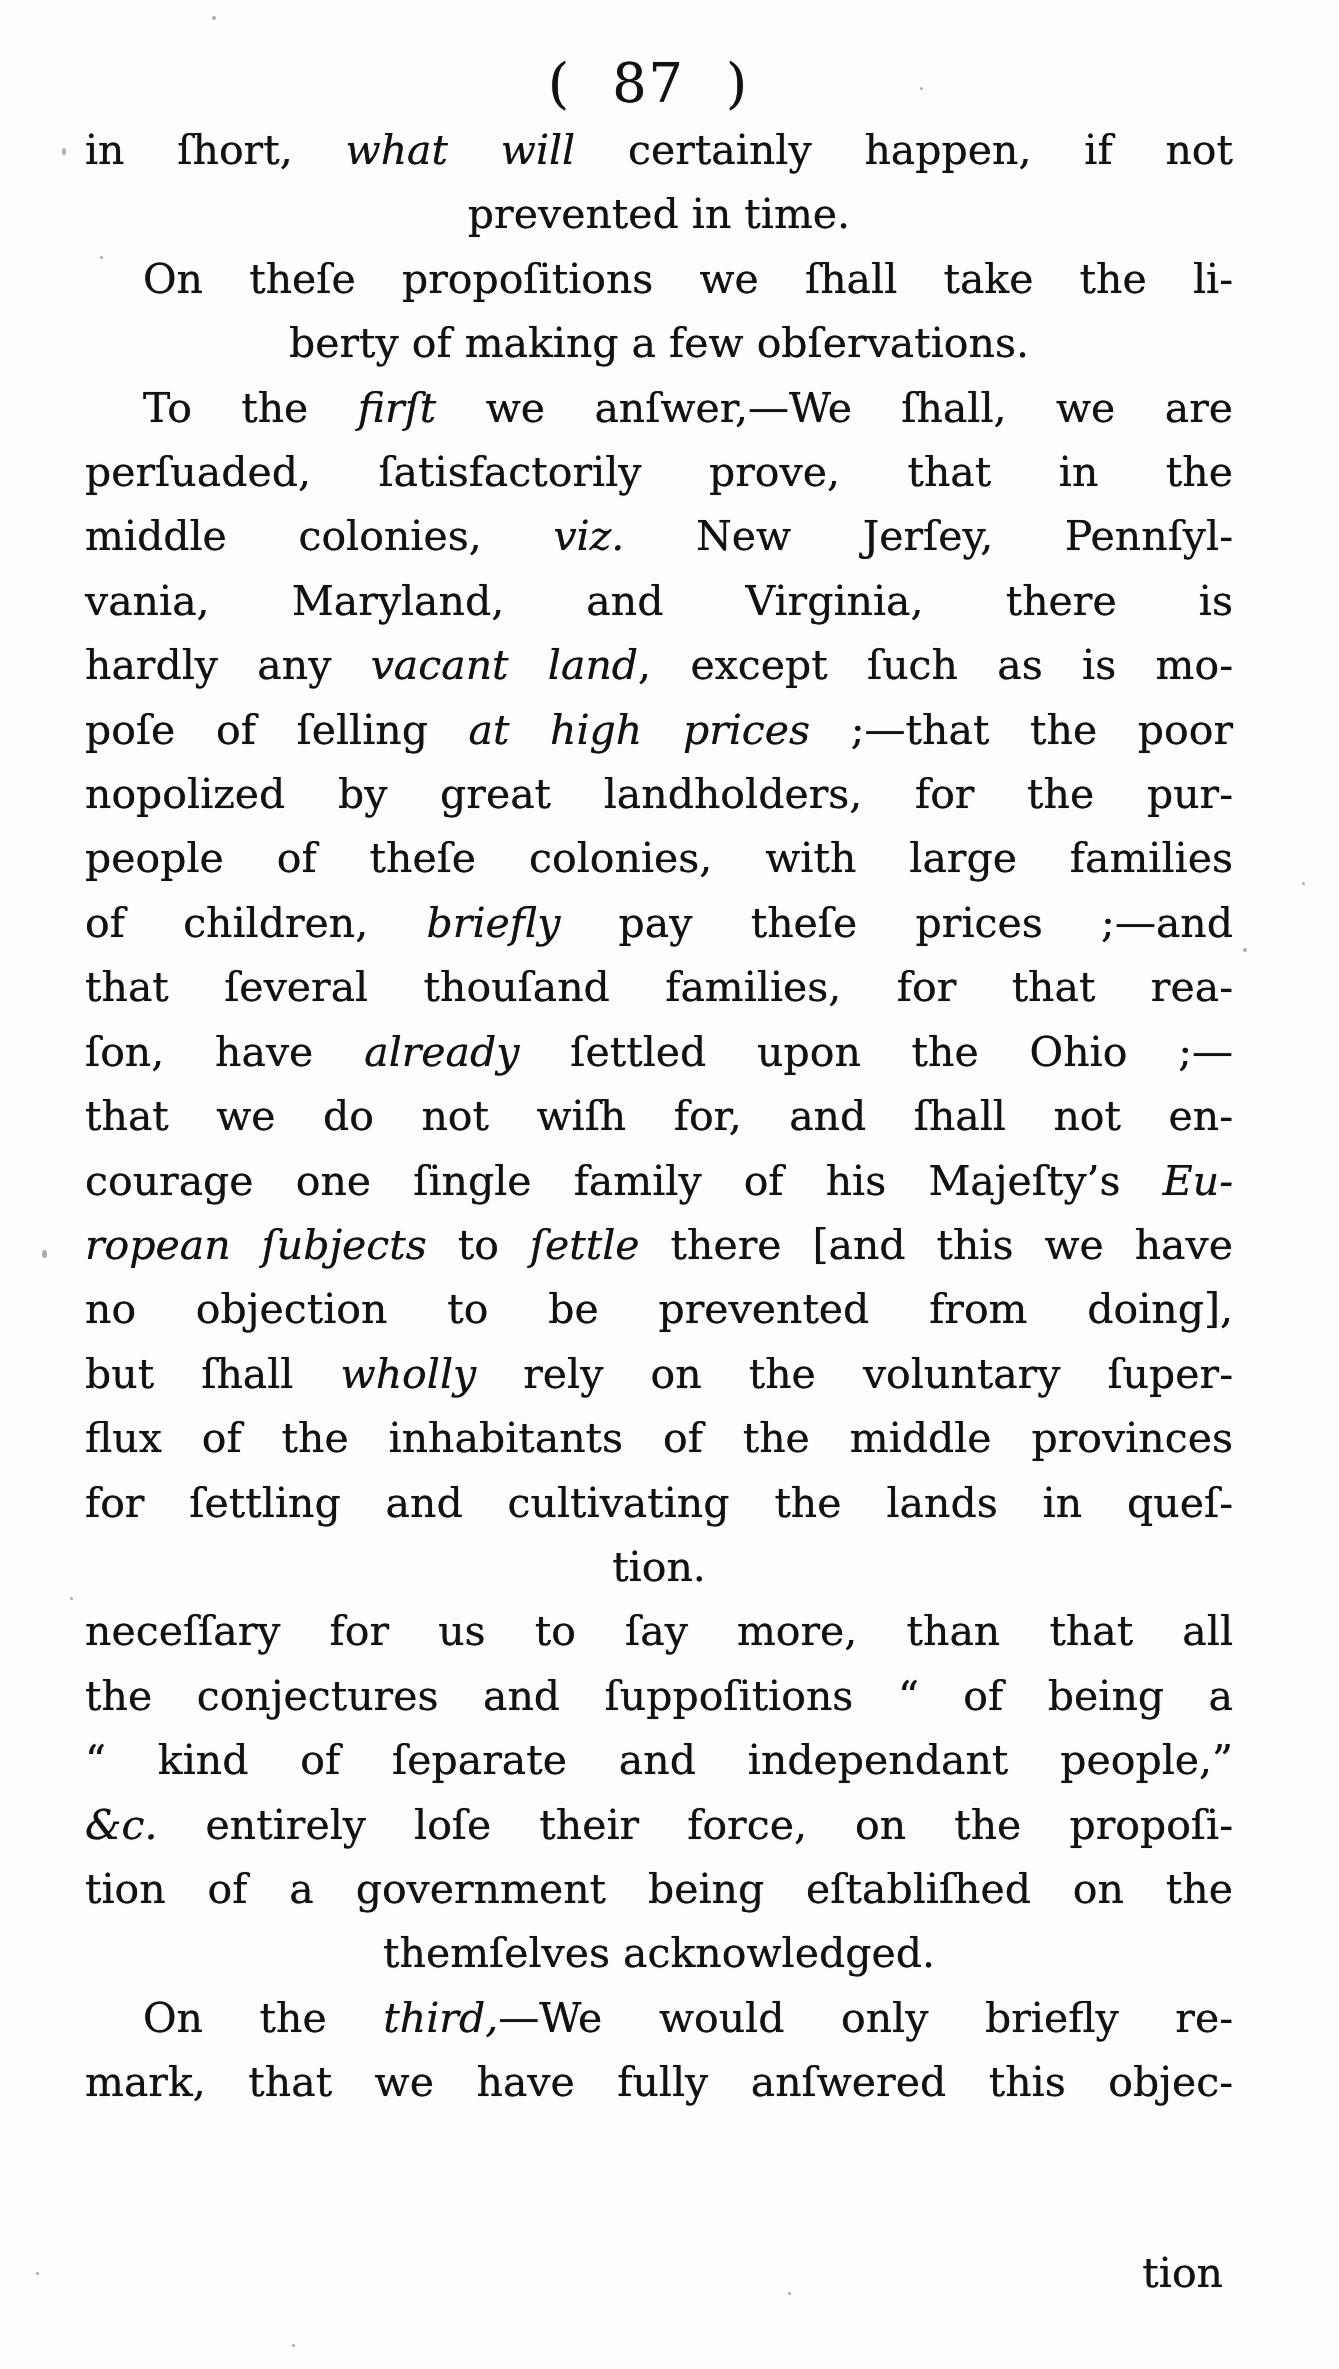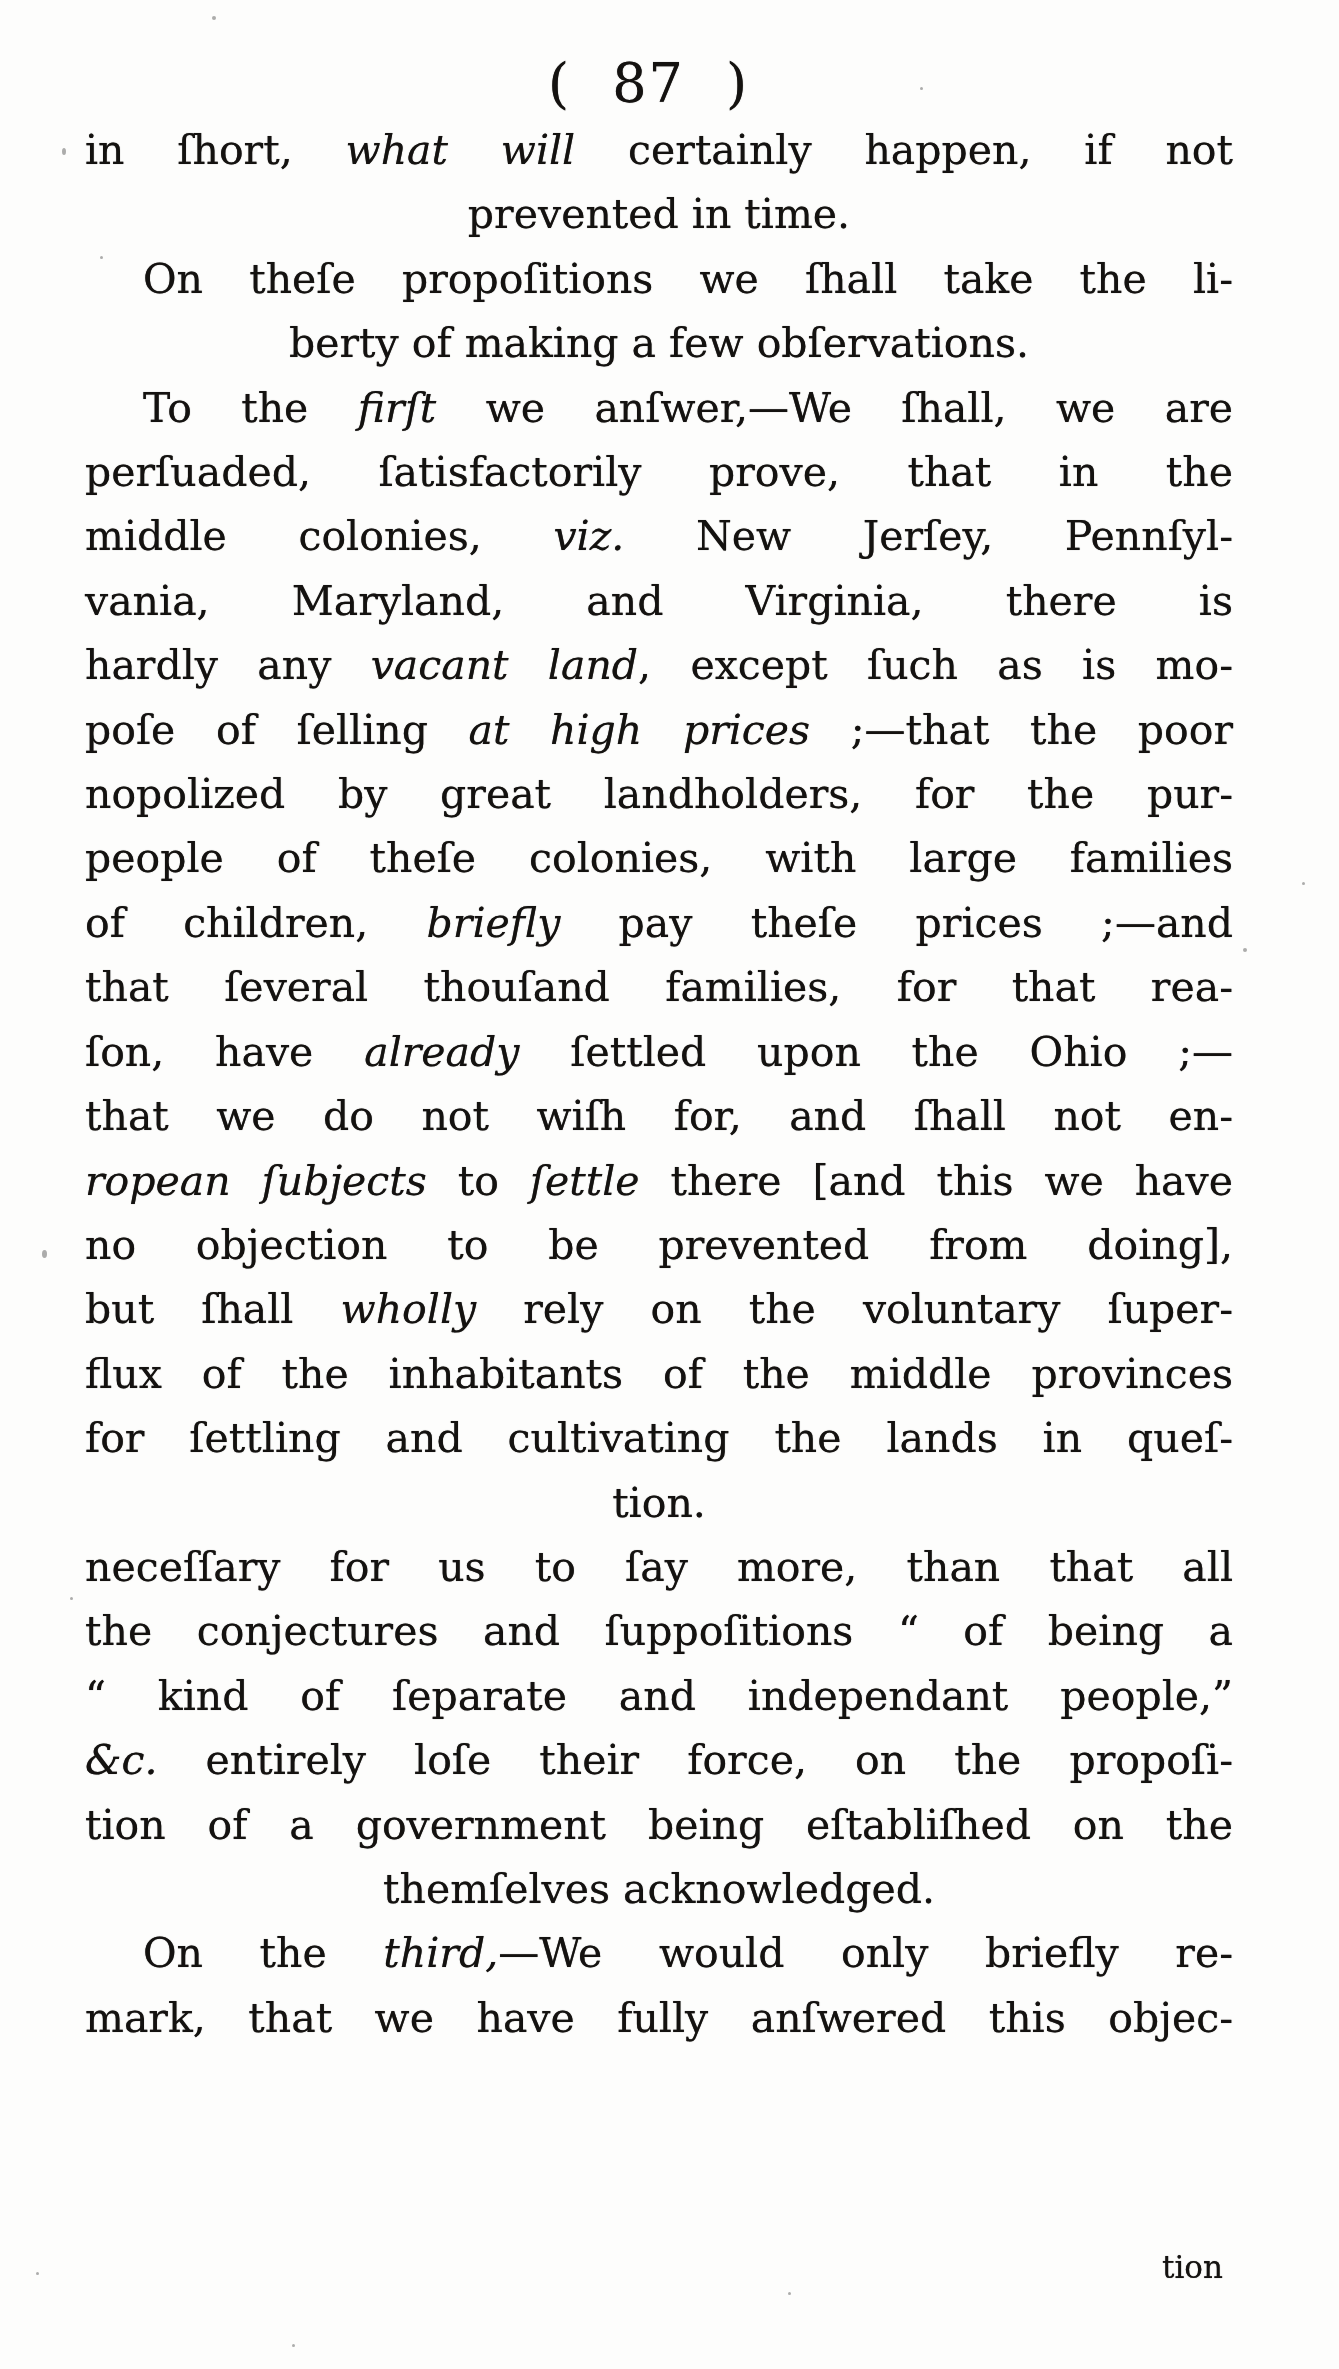--- a/index.html
+++ b/index.html
@@ -34,21 +34,21 @@
   .line.justify { text-align: justify; text-align-last: justify; }
   .line.indent { text-indent: 58px; }
   .it { font-style: italic; }
   .catchword {
     position: absolute;
     top: 2249px; left: 85px;
     width: 1148px;
     padding-right: 10px;
     box-sizing: border-box;
     text-align: right;
-    font-size: 31px;
+    font-size: 41px;
     text-shadow: 0 0 0.7px rgba(20,18,14,0.8);
   }
   .speck {
     position: absolute;
     background: #4a4a4a;
     border-radius: 50%;
     opacity: 0.45;
   }
 </style>
 </head>
@@ -66,20 +66,21 @@
       <div class="line justify"><span class="rm">middle colonies, </span><span class="it">viz.</span><span class="rm"> New Jerſey, Pennſyl-</span></div>
       <div class="line justify"><span class="rm">vania, Maryland, and Virginia, there is</span></div>
       <div class="line justify"><span class="rm">hardly any </span><span class="it">vacant land</span><span class="rm">, except ſuch as is mo-</span></div>
       <div class="line justify"><span class="rm">poſe of ſelling </span><span class="it">at high prices</span><span class="rm"> ;—that the poor</span></div>
       <div class="line justify"><span class="rm">nopolized by great landholders, for the pur-</span></div>
       <div class="line justify"><span class="rm">people of theſe colonies, with large families</span></div>
       <div class="line justify"><span class="rm">of children, </span><span class="it">briefly</span><span class="rm"> pay theſe prices ;—and</span></div>
       <div class="line justify"><span class="rm">that ſeveral thouſand families, for that rea-</span></div>
       <div class="line justify"><span class="rm">ſon, have </span><span class="it">already</span><span class="rm"> ſettled upon the Ohio ;—</span></div>
       <div class="line justify"><span class="rm">that we do not wiſh for, and ſhall not en-</span></div>
+      <div class="line justify"><span class="rm">courage one ſingle family of his Majeſty’s </span><span class="it">Eu-</span></div>
       <div class="line justify"><span class="it">ropean ſubjects</span><span class="rm"> to </span><span class="it">ſettle</span><span class="rm"> there [and this we have</span></div>
       <div class="line justify"><span class="rm">no objection to be prevented from doing],</span></div>
       <div class="line justify"><span class="rm">but ſhall </span><span class="it">wholly</span><span class="rm"> rely on the voluntary ſuper-</span></div>
       <div class="line justify"><span class="rm">flux of the inhabitants of the middle provinces</span></div>
       <div class="line justify"><span class="rm">for ſettling and cultivating the lands in queſ-</span></div>
       <div class="line"><span class="rm">tion.</span></div>
       <div class="line justify"><span class="rm">neceſſary for us to ſay more, than that all</span></div>
       <div class="line justify"><span class="rm">the conjectures and ſuppoſitions “ of being a</span></div>
       <div class="line justify"><span class="rm">“ kind of ſeparate and independant people,”</span></div>
       <div class="line justify"><span class="it">&amp;c.</span><span class="rm"> entirely loſe their force, on the propoſi-</span></div>

